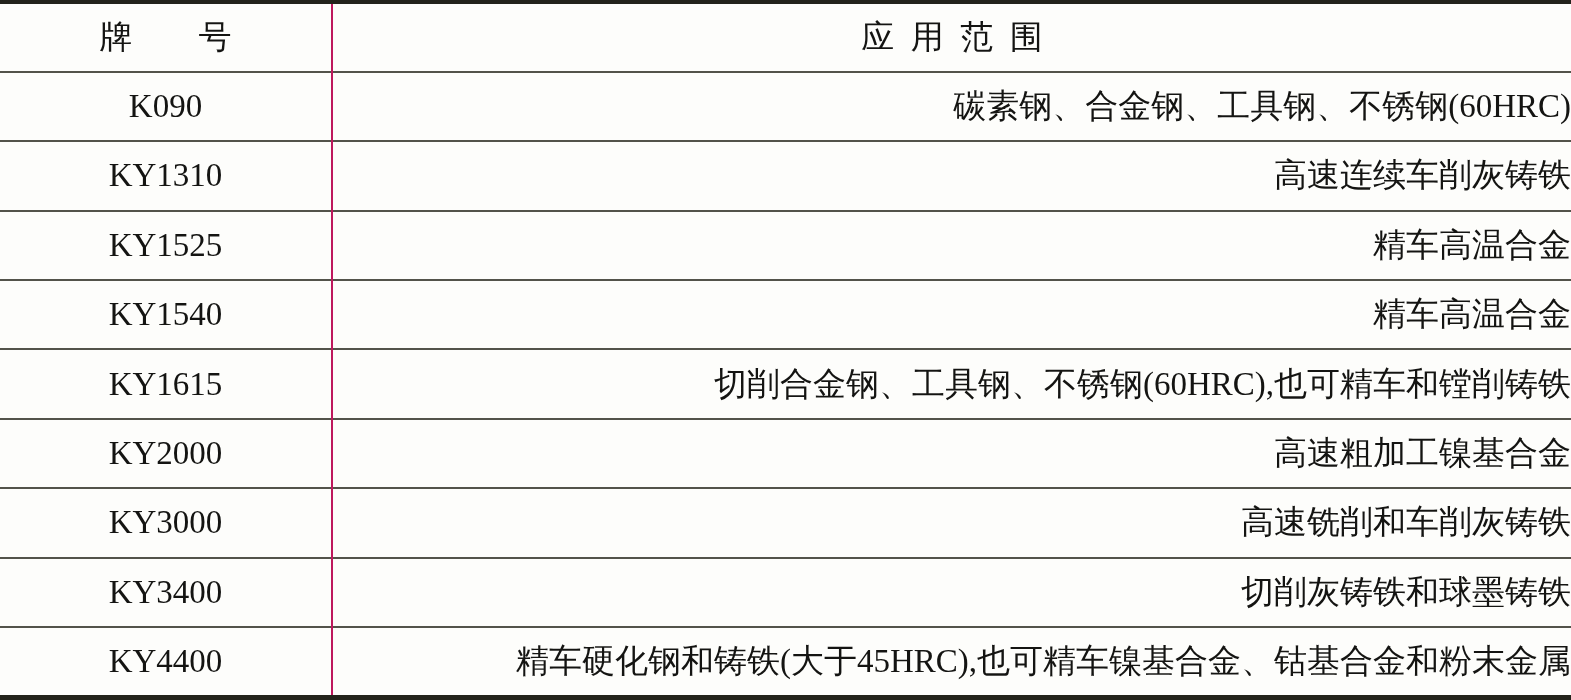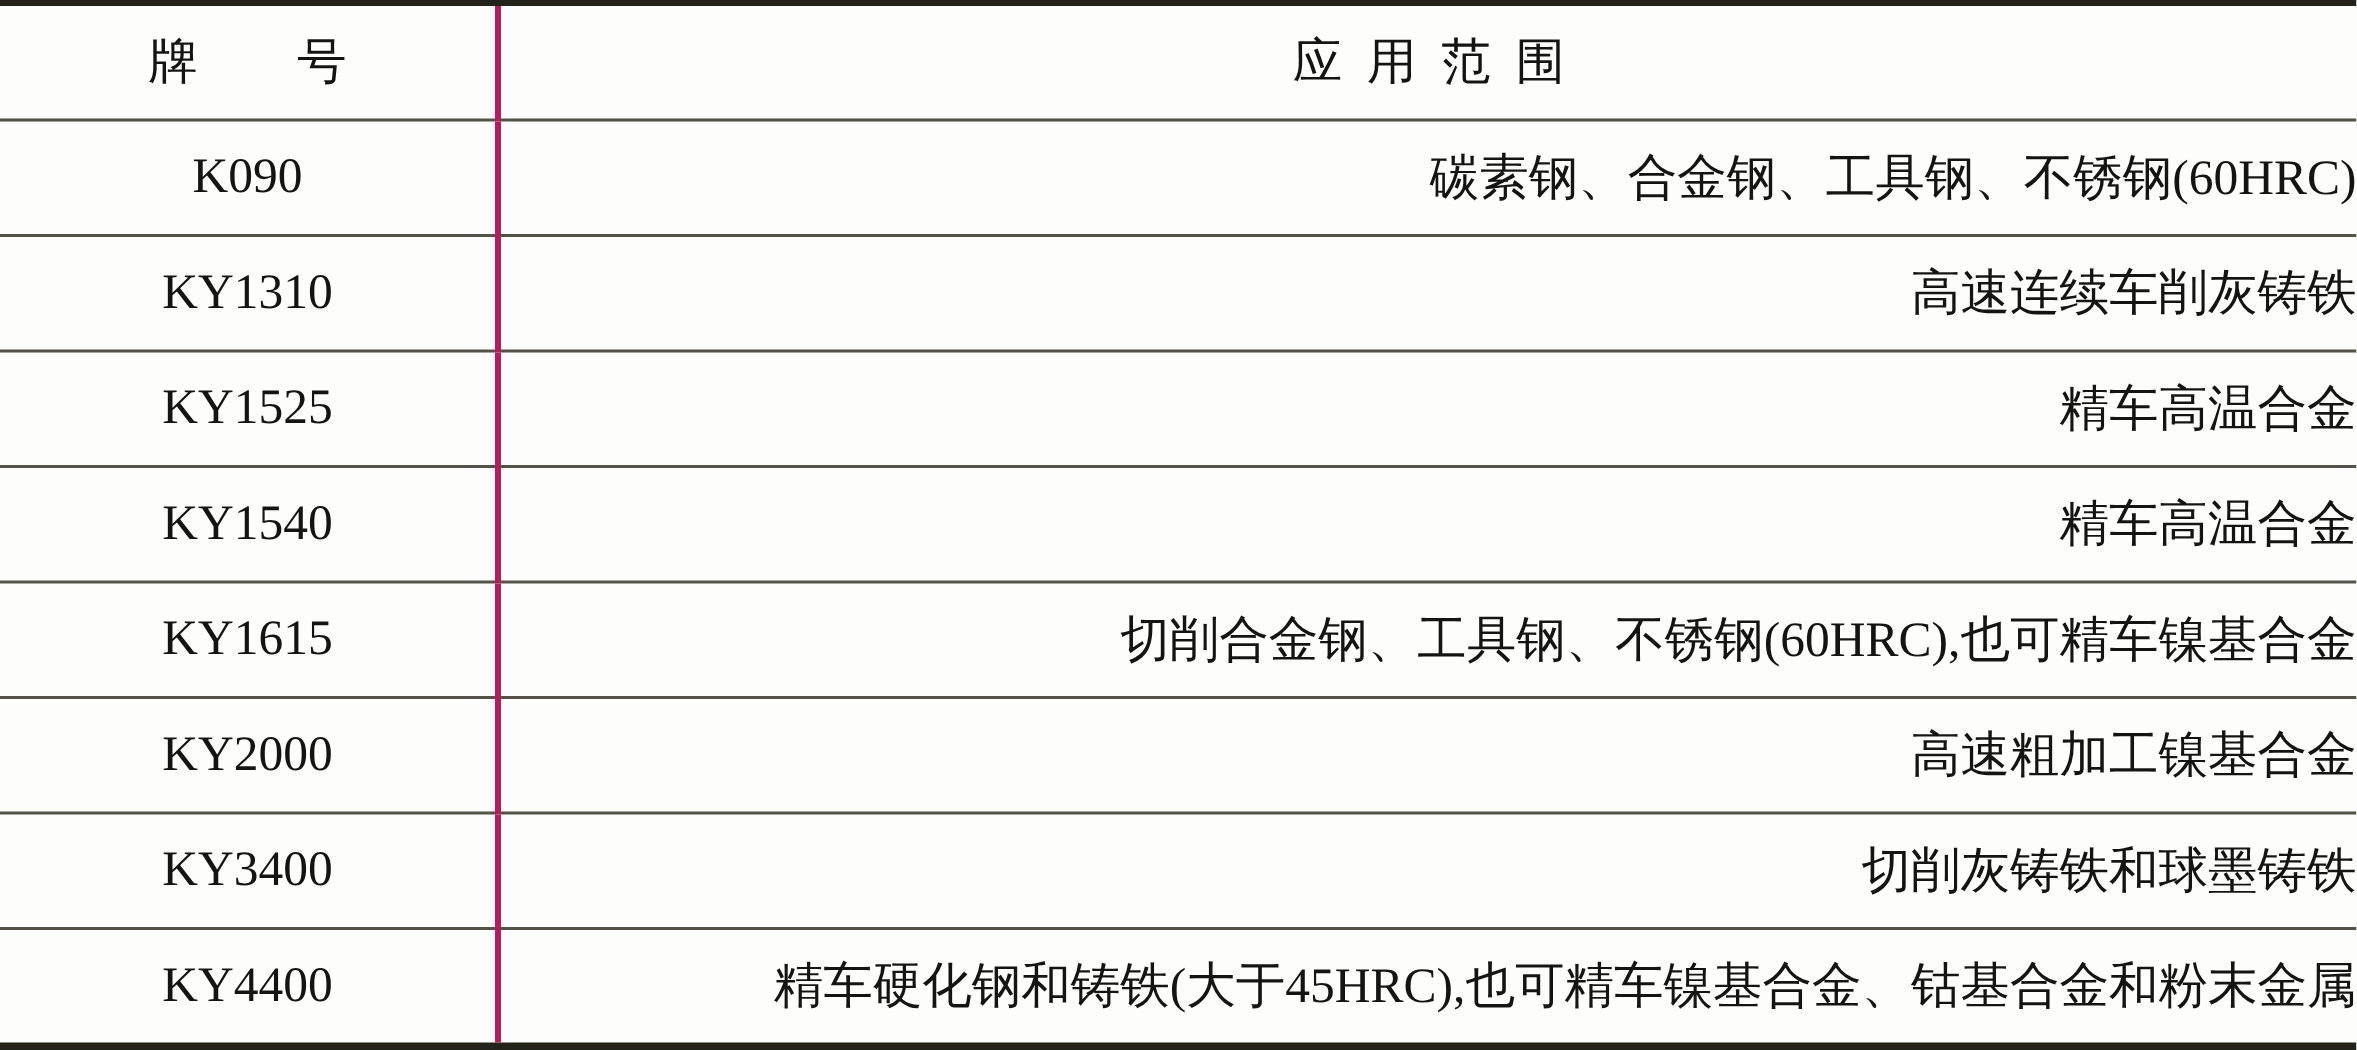--- a/index.html
+++ b/index.html
@@ -34,21 +34,21 @@
     padding: 0;
     font-weight: normal;
     vertical-align: middle;
     white-space: nowrap;
     overflow: hidden;
   }
   .grade-table tr:first-child th {
     border-top: none;
   }
   .cell-grade {
-    border-right: 4px solid #be185d;
+    border-right: 2px solid #be185d;
     text-align: center;
   }
   .cell-app {
     text-align: right;
     padding-left: 47px;
   }
   .header-app {
     text-align: center;
     padding-left: 0;
     font-family: Liberation Serif, serif;
@@ -91,25 +91,29 @@
       <tr>
         <td class="cell-grade">KY1525</td>
         <td class="cell-app">精车高温合金</td>
       </tr>
       <tr>
         <td class="cell-grade">KY1540</td>
         <td class="cell-app">精车高温合金</td>
       </tr>
       <tr>
         <td class="cell-grade">KY1615</td>
-        <td class="cell-app">切削合金钢、工具钢、不锈钢(60HRC),也可精车镍基合金</td>
+        <td class="cell-app">切削合金钢、工具钢、不锈钢(60HRC),也可精车和镗削铸铁</td>
       </tr>
       <tr>
         <td class="cell-grade">KY2000</td>
         <td class="cell-app">高速粗加工镍基合金</td>
+      </tr>
+      <tr>
+        <td class="cell-grade">KY3000</td>
+        <td class="cell-app">高速铣削和车削灰铸铁</td>
       </tr>
       <tr>
         <td class="cell-grade">KY3400</td>
         <td class="cell-app">切削灰铸铁和球墨铸铁</td>
       </tr>
       <tr>
         <td class="cell-grade">KY4400</td>
         <td class="cell-app">精车硬化钢和铸铁(大于45HRC),也可精车镍基合金、钴基合金和粉末金属</td>
       </tr>
     </tbody>

